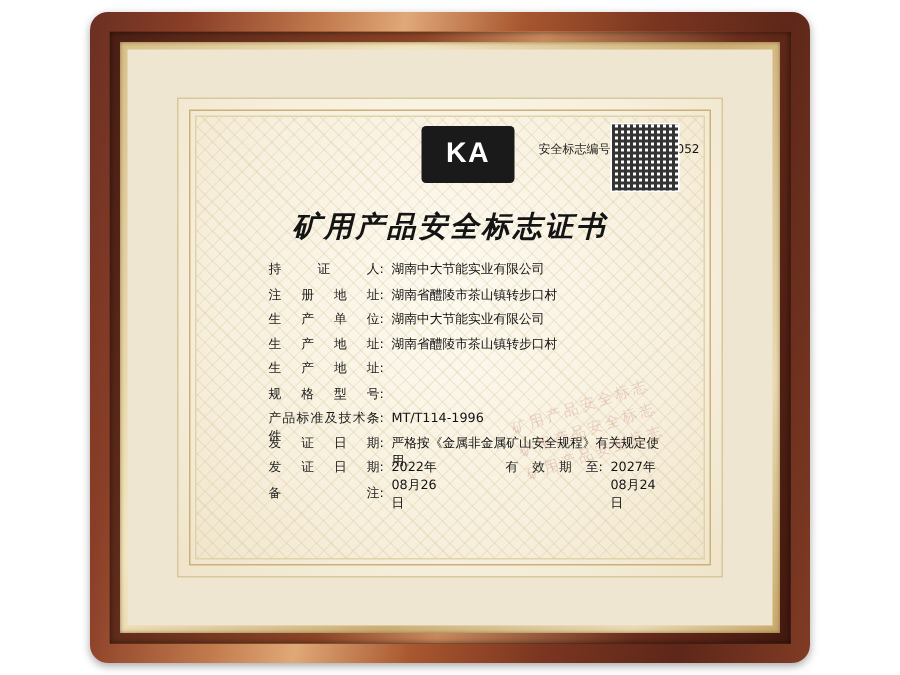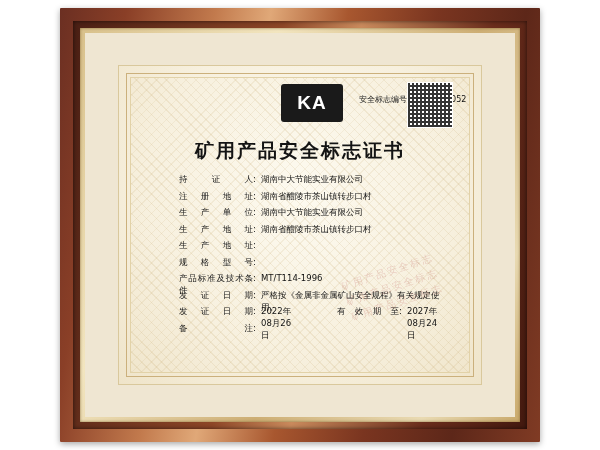--- a/index.html
+++ b/index.html
@@ -8,21 +8,21 @@
     background:#ffffff;
     font-family:"DejaVu Sans","Liberation Sans",sans-serif;
     overflow:hidden;
   }
   .stage{position:relative;width:600px;height:450px;}
 
   
   .frame-outer{
     position:absolute;left:60px;top:8px;width:480px;height:434px;
     background:linear-gradient(100deg,#6b2f22 0%,#8a3f27 12%,#c27a4d 28%,#e0a878 38%,#a8572f 52%,#7a3520 68%,#5d2719 84%,#803b24 100%);
-    border-radius:1px;
+    border-radius:12px;
     box-shadow:0 2px 6px rgba(0,0,0,.35);
   }
   .frame-inner-bevel{
     position:absolute;left:13px;top:13px;right:13px;bottom:13px;
     background:linear-gradient(100deg,#4a1f14,#8d4627 40%,#c98a5c 55%,#6a2d1c 80%,#43190f);
     box-shadow:inset 0 0 4px rgba(0,0,0,.6);
   }
   .frame-gold{
     position:absolute;left:20px;top:20px;right:20px;bottom:20px;
     background:linear-gradient(120deg,#d8c08a,#f2e5bf 30%,#cdae74 60%,#e9dab2 85%,#c9a96b);
@@ -84,21 +84,21 @@
     background-image:
       repeating-linear-gradient(90deg,#111 0 2px,transparent 2px 4px),
       repeating-linear-gradient(0deg,#111 0 2px,transparent 2px 4px);
     background-size:4px 4px;
     opacity:.85;
   }
 
   
   .title{
     position:absolute;left:0;right:0;top:72px;text-align:center;
-    font-size:19px;font-weight:bold;color:#141414;letter-spacing:2px;
+    font-size:19px;font-weight:bold;color:#141414;letter-spacing:2px;font-style:italic;
   }
 
   
   .fields{position:absolute;left:60px;right:38px;top:108px;}
   .row{display:flex;align-items:baseline;height:16.5px;}
   .row .lab{
     width:74px;flex:0 0 74px;text-align:justify;text-align-last:justify;
     font-size:8.5px;color:#1b1b1b;
   }
   .row .colon{width:8px;flex:0 0 8px;font-size:8.5px;color:#1b1b1b;}

